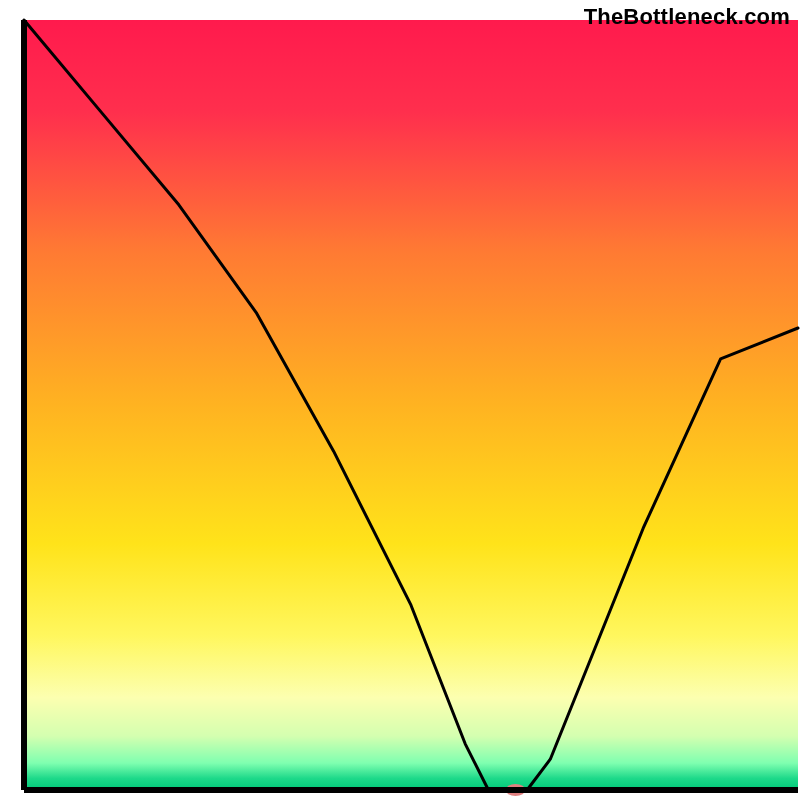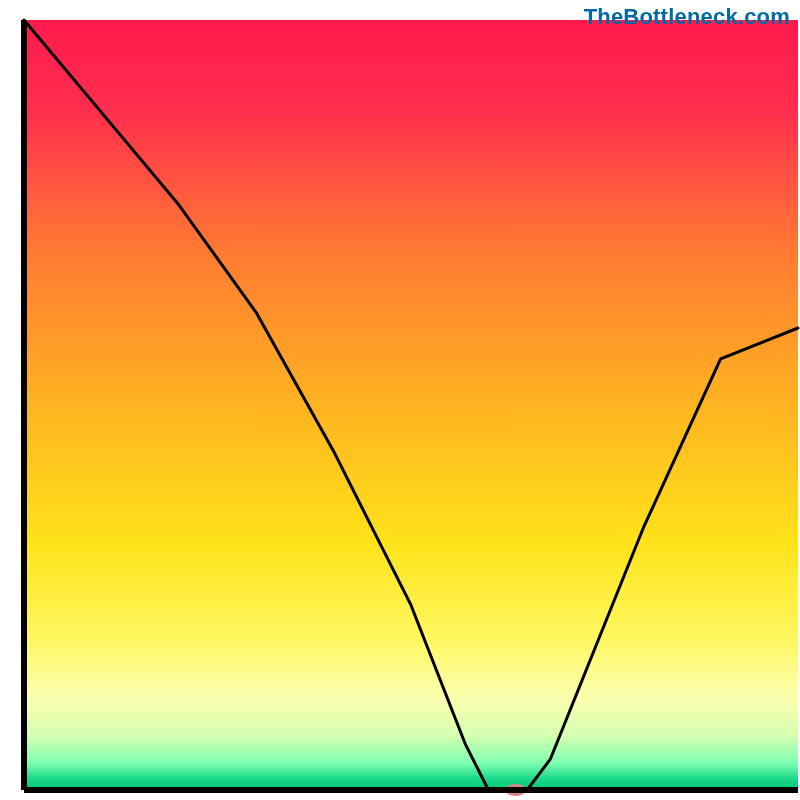--- a/index.html
+++ b/index.html
@@ -14,21 +14,21 @@
     position: relative;
     width: 800px;
     height: 800px;
   }
   .watermark {
     position: absolute;
     top: 4px;
     right: 10px;
     font-size: 22px;
     font-weight: 600;
-    color: #0369a1;
+    color: #000000;
     letter-spacing: 0.2px;
     z-index: 20;
   }
   svg {
     display: block;
   }
 </style>
 </head>
 <body>
 

